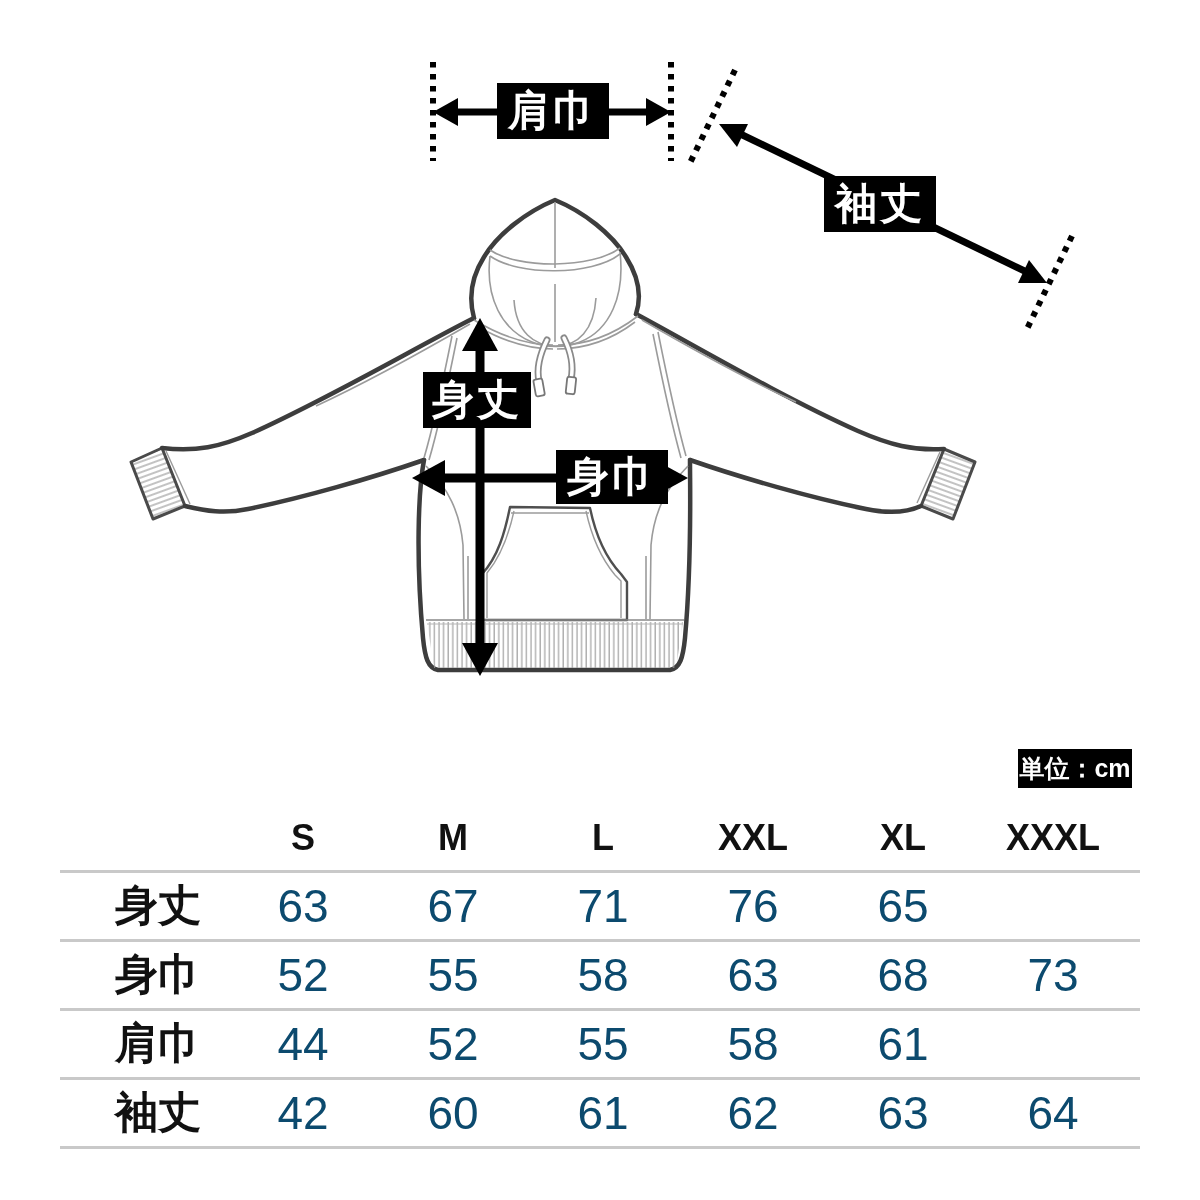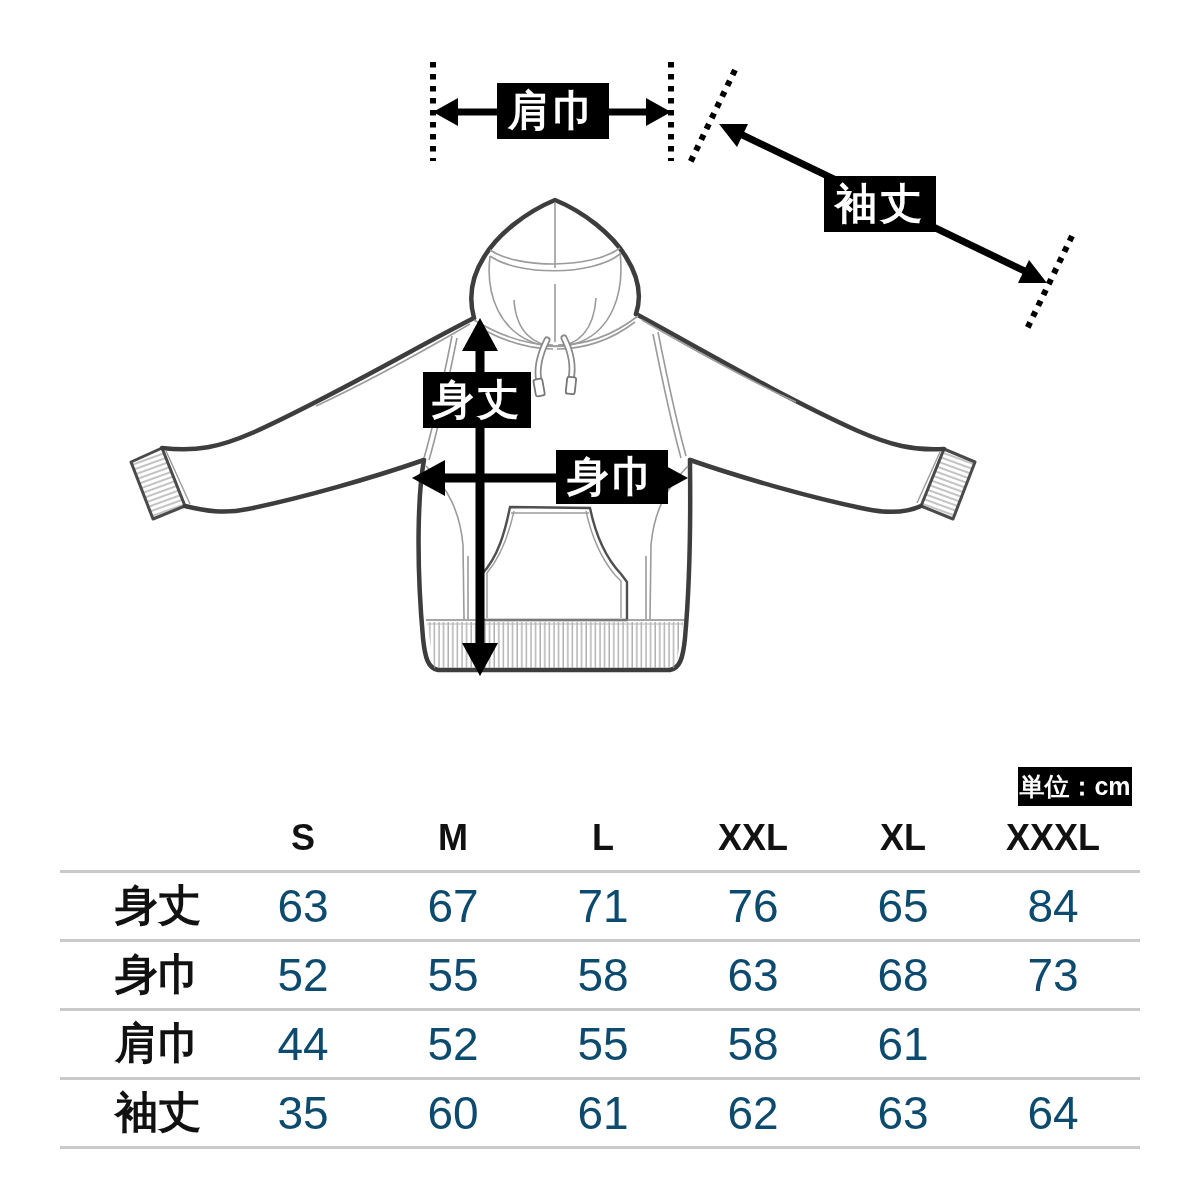--- a/index.html
+++ b/index.html
@@ -2,21 +2,21 @@
 <html><head>
 <meta charset="utf-8">
 <style>
   html,body{margin:0;padding:0;background:#fff;}
   .page{position:relative;width:1200px;height:1200px;background:#fff;overflow:hidden;
         font-family:"Liberation Sans","DejaVu Sans",sans-serif;}
   .diagram-svg{position:absolute;left:0;top:0;}
   .mlabel{position:absolute;background:#000;color:#fff;display:flex;align-items:center;
           justify-content:center;font-weight:700;font-size:42px;letter-spacing:3px;
           line-height:1;user-select:none;}
-  .unit-badge{position:absolute;left:1018px;top:767px;width:114px;height:39px;background:#000;
+  .unit-badge{position:absolute;left:1018px;top:749px;width:114px;height:39px;background:#000;
           color:#fff;display:flex;align-items:center;justify-content:center;font-size:25px;
           font-weight:700;letter-spacing:0px;}
   .size-table{position:absolute;left:60px;top:806px;width:1080px;}
   .t-row{display:flex;width:1080px;height:66px;border-bottom:3px solid #c9c9c9;
          box-sizing:content-box;align-items:center;}
   .t-row.header{height:64px;}
   .cell-label{width:168px;display:flex;align-items:center;justify-content:center;
          padding-left:28px;box-sizing:border-box;font-weight:700;font-size:43px;color:#111;}
   .cell-size{width:150px;display:flex;align-items:center;justify-content:center;
          font-weight:700;font-size:36px;color:#111;}
@@ -171,21 +171,20 @@
       <div class="cell-size">XXXL</div>
     </div>
 
     <div class="t-row">
       <div class="cell-label">身丈</div>
       <div class="cell-val">63</div>
       <div class="cell-val">67</div>
       <div class="cell-val">71</div>
       <div class="cell-val">76</div>
       <div class="cell-val">65</div>
-      <div class="cell-val">84</div>
     </div>
 
     <div class="t-row">
       <div class="cell-label">身巾</div>
       <div class="cell-val">52</div>
       <div class="cell-val">55</div>
       <div class="cell-val">58</div>
       <div class="cell-val">63</div>
       <div class="cell-val">68</div>
       <div class="cell-val">73</div>
@@ -195,21 +194,21 @@
       <div class="cell-label">肩巾</div>
       <div class="cell-val">44</div>
       <div class="cell-val">52</div>
       <div class="cell-val">55</div>
       <div class="cell-val">58</div>
       <div class="cell-val">61</div>
     </div>
 
     <div class="t-row">
       <div class="cell-label">袖丈</div>
-      <div class="cell-val">35</div>
+      <div class="cell-val">42</div>
       <div class="cell-val">60</div>
       <div class="cell-val">61</div>
       <div class="cell-val">62</div>
       <div class="cell-val">63</div>
       <div class="cell-val">64</div>
     </div>
   </div>
 
 </div>
 

